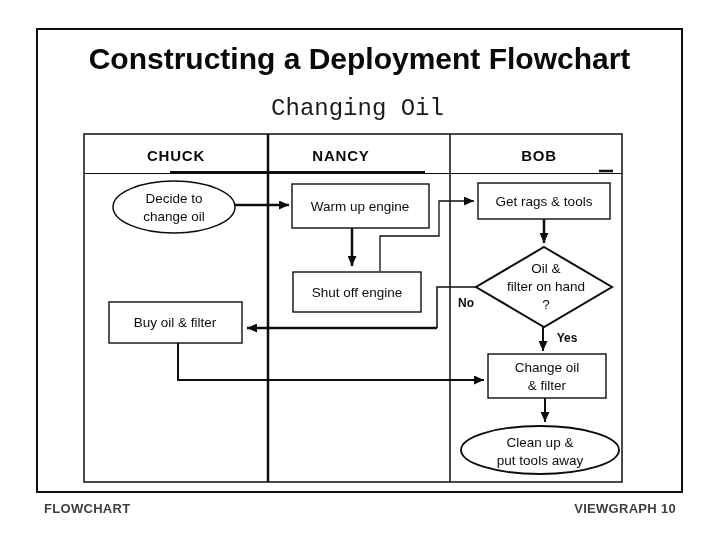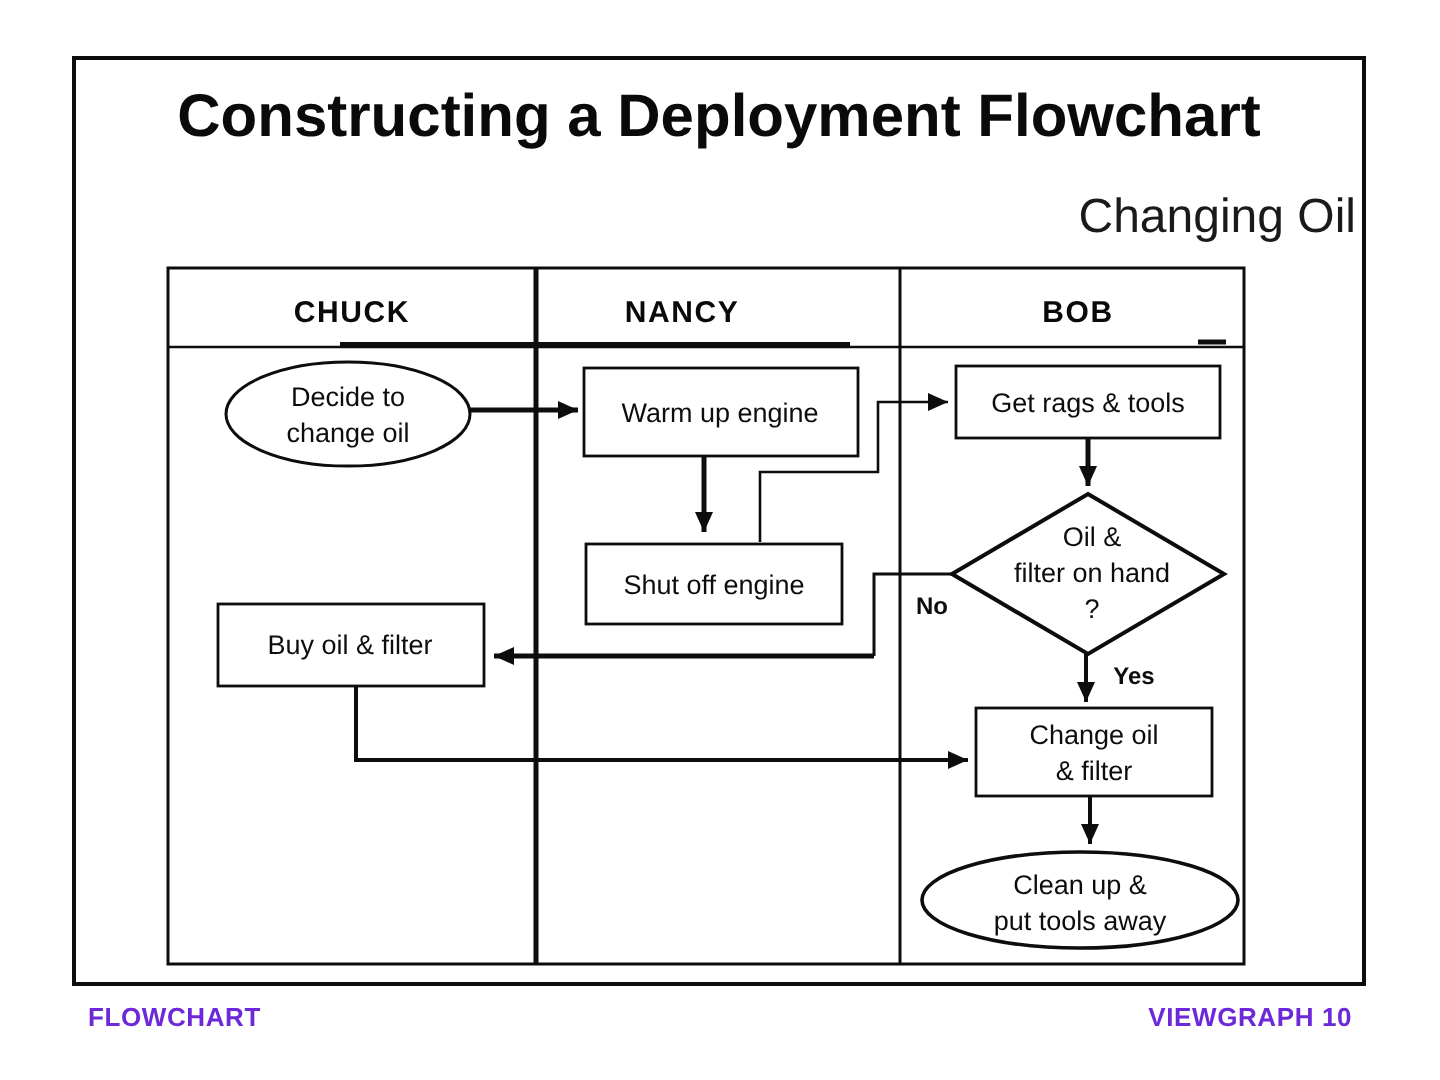--- a/index.html
+++ b/index.html
@@ -6,25 +6,25 @@
   body{
     width:720px;height:540px;position:relative;background:#ffffff;
     font-family:"Liberation Sans", sans-serif;color:#0d0d0d;overflow:hidden;
   }
   .abs{position:absolute;}
   .title{
     left:37px;top:42px;width:645px;text-align:center;
     font-size:30px;font-weight:bold;letter-spacing:0px;color:#0a0a0a;
   }
   .subtitle{
-    left:37px;top:95px;width:641px;text-align:right;
-    font-size:24px;font-weight:normal;color:#1a1a1a;
+    left:37px;top:95px;width:641px;text-align:center;
+    font-size:24px;font-weight:normal;color:#1a1a1a;font-family:Liberation Mono, monospace;
   }
   .footer{
-    top:501px;font-size:13px;font-weight:bold;color:#6d28d9;letter-spacing:0.3px;
+    top:501px;font-size:13px;font-weight:bold;color:#404040;letter-spacing:0.3px;
   }
   .footer.left{left:44px;}
   .footer.right{right:44px;text-align:left;}
   svg{position:absolute;left:0;top:0;}
   svg text{
     font-family:"Liberation Sans", sans-serif;
     font-size:13.5px;fill:#0d0d0d;text-anchor:middle;
   }
   svg text.hdr{font-size:15px;font-weight:bold;letter-spacing:0.8px;fill:#0a0a0a;}
   svg text.branch{font-size:12px;font-weight:bold;}

